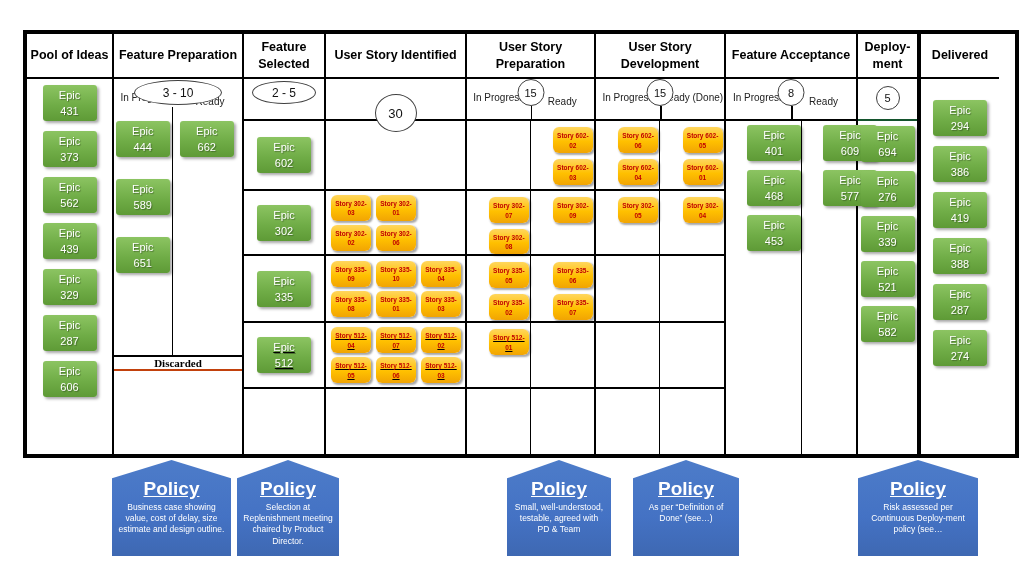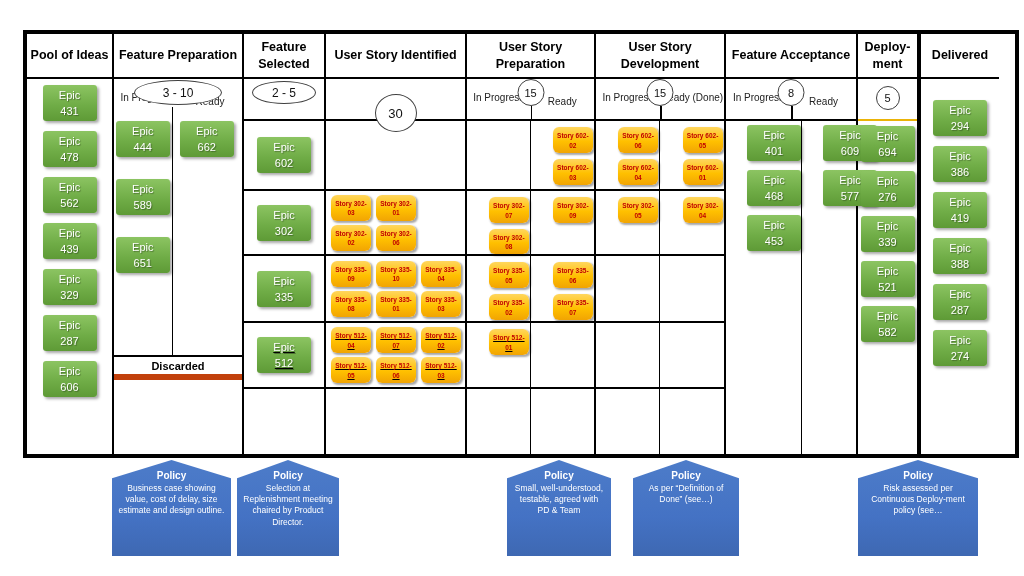--- a/index.html
+++ b/index.html
@@ -33,52 +33,52 @@
   .half.lft { border-right:1.5px solid #000; }
 
   
   .card { background:linear-gradient(180deg,#8cc462 0%,#70ad47 55%,#5e9a36 100%); color:#fff; text-align:center; border-radius:3px; box-shadow:2px 2px 3px rgba(0,0,0,.35); text-shadow:1px 1px 1px rgba(0,0,0,.35); }
   .epic { width:54px; min-height:36px; font-size:11px; line-height:16px; padding:2px 8px 2px; }
   .story { width:40px; height:26px; font-size:6.5px; font-weight:bold; line-height:9.5px; padding:4px 3px 0; color:#c00000; background:linear-gradient(180deg,#ffd65e 0%,#ffc000 55%,#f1a403 100%); border-radius:6px; text-shadow:none; box-shadow:1.5px 1.5px 2px rgba(0,0,0,.35); }
 
   .cards { display:flex; flex-direction:column; align-items:center; }
   #pool-cards { padding-top:6px; gap:10px; }
   #delivered-cards { padding-top:21px; gap:10px; }
-  #deploy-cards { border-top:2px solid #eab308; flex:1; padding-top:5px; gap:9px; }
+  #deploy-cards { border-top:2px solid #14532d; flex:1; padding-top:5px; gap:9px; }
 
   
   #fp-zone { position:relative; height:236px; display:flex; }
   #fp-in { width:45%; display:flex; flex-direction:column; align-items:center; gap:22px; padding-top:2px; }
   #fp-ready { width:55%; display:flex; flex-direction:column; align-items:center; padding-top:2px; }
   #fp-divider { position:absolute; left:45%; top:-12px; width:1.5px; height:248px; background:#000; }
-  #fp-disc-label { height:25px; border-top:2px solid #000; border-bottom:6px solid #c2410c; display:flex; align-items:center; justify-content:center; font-weight:bold; font-size:11px; }
+  #fp-disc-label { height:16px; border-top:2px solid #000; border-bottom:2px solid #c2410c; display:flex; align-items:center; justify-content:center; font-weight:bold; font-size:11px;font-family:Liberation Serif, serif; }
   #fp-disc-zone { position:relative; flex:1; }
   #fp-disc-zone .card { position:absolute; }
 
   
   #fa-zone { flex:1; border-top:2px solid #000; display:flex; }
   #fa-zone .half { gap:9px; padding-top:4px; }
 
   
   .policy { position:absolute; top:460px; height:96px; background:linear-gradient(180deg,#4d7cc9 0%,#4472c4 60%,#3e68b2 100%); clip-path:polygon(50% 0%, 100% 19%, 100% 100%, 0% 100%, 0% 19%); color:#fff; text-align:center; filter:drop-shadow(2px 2px 2px rgba(0,0,0,.25)); }
-  .policy-title { font-weight:bold; font-size:10px; margin-top:10px; }
+  .policy-title { font-weight:bold; font-size:19px; margin-top:18px;text-decoration:underline; }
   .policy-text { font-size:8.5px; line-height:1.32; padding:2px 6px 0; }
 </style>
 </head>
 <body>
 
 <div id="stage">
   <div id="board">
 
     <div class="col" style="width:87px">
       <div class="col-header">Pool of Ideas</div>
       <div class="cards" id="pool-cards">
 
       <div class="card epic">Epic 431</div>
-          <div class="card epic">Epic 478</div>
+          <div class="card epic">Epic 373</div>
           <div class="card epic">Epic 562</div>
           <div class="card epic">Epic 439</div>
           <div class="card epic">Epic 329</div>
           <div class="card epic">Epic 287</div>
           <div class="card epic">Epic 606</div>
         </div>
     </div>
 
     <div class="col" style="width:130px">
       <div class="col-header">Feature Preparation</div>

